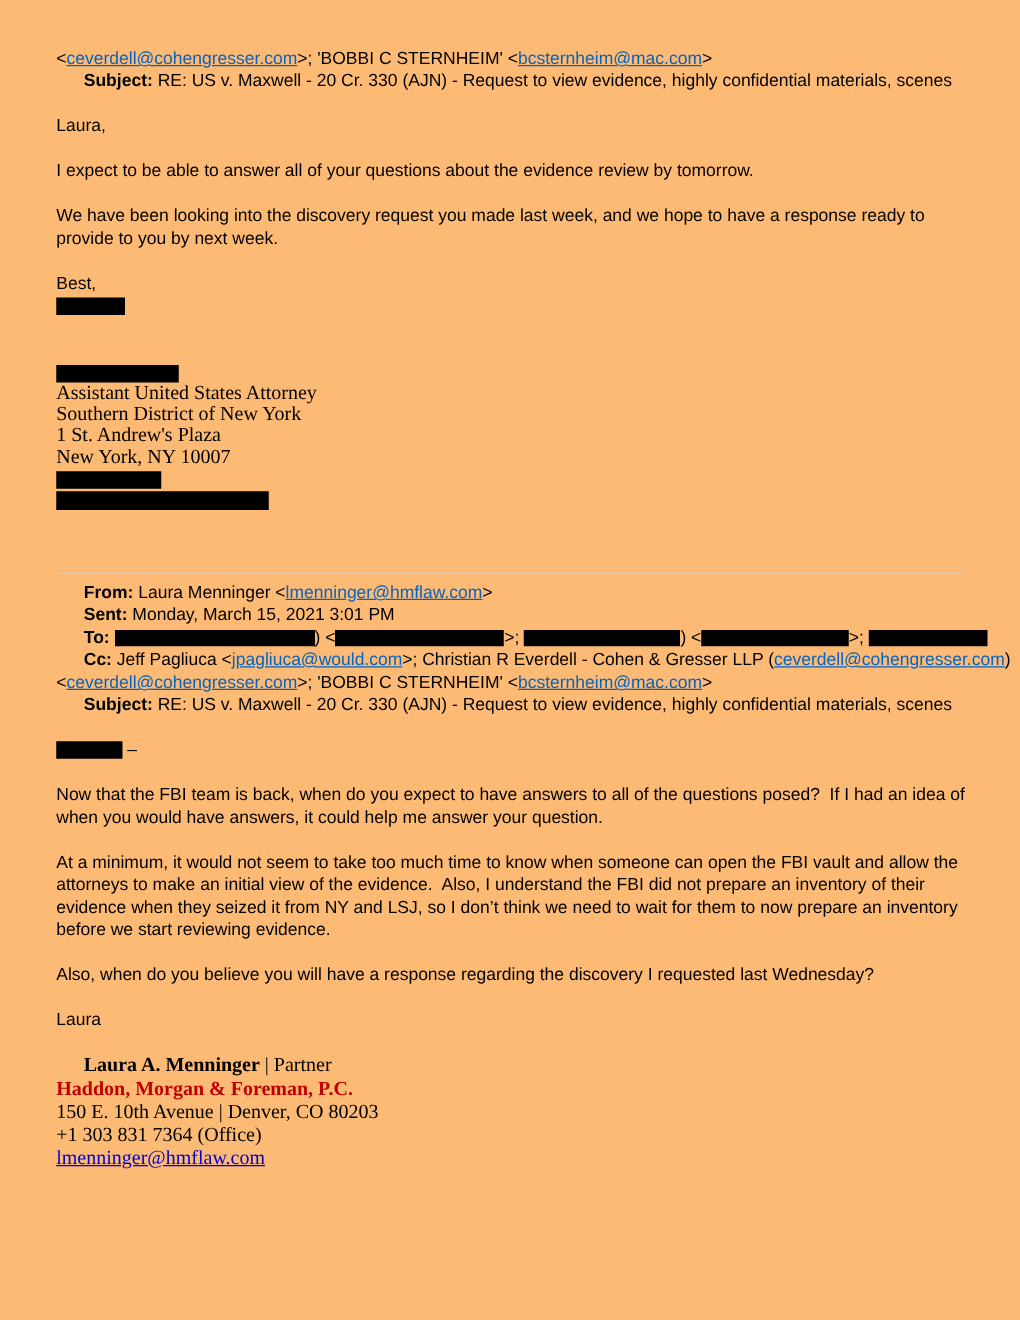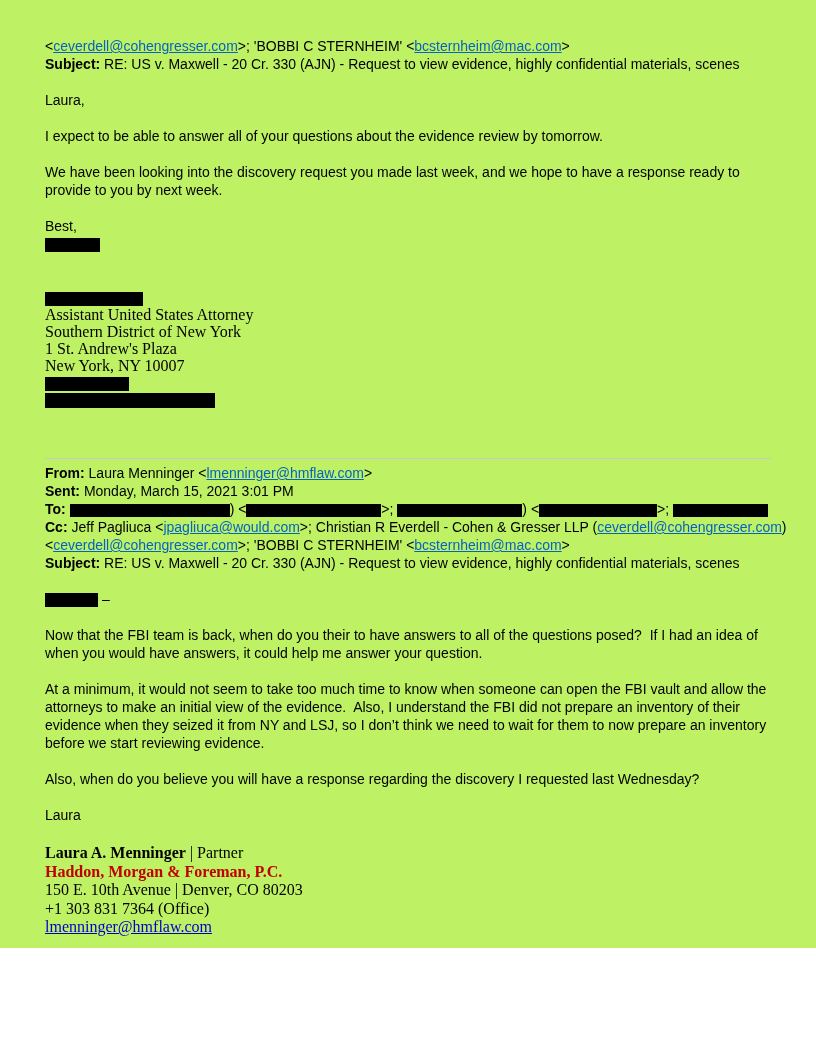--- a/index.html
+++ b/index.html
@@ -1,33 +1,33 @@
 <!DOCTYPE html>
 <html><head>
 <meta charset="utf-8">
 <style>
   * { margin: 0; padding: 0; box-sizing: border-box; }
   html, body { background: #ffffff; }
   body { width: 816px; height: 1056px; overflow: hidden; }
   .page {
-    width: 816px; height: 948px;
+    width: 816px; height: 1056px;
     padding: 37px 65px 0 45px;
-    background: #bef264;
+    background: #fdba74;
     position: relative;
   }
   .content { width: 730px; }
   .line, .para {
     font-family: "Liberation Sans", "DejaVu Sans", sans-serif;
     font-size: 14px; line-height: 18px; color: #000000;
   }
   .line { white-space: pre; }
   .para { white-space: pre-wrap; }
   .font-serif  { font-family: "Liberation Serif", "DejaVu Serif", serif; font-size: 16px; line-height: 17px; }
   .font-serif2 { font-family: Liberation Serif, serif; font-size: 16px; line-height: 18.5px; }
-  .b { font-weight: bold; }
+  .b { font-weight: bold; margin-left: 22px; }
   .b-red { font-weight: bold; color: #C00000; }
   a.lnk { color: #0563C1; text-decoration: underline; cursor: pointer; }
   a.lnk-serif { color: #0000CC; text-decoration: underline; cursor: pointer; }
   .redact {
     display: inline-block; background: #000000;
     height: 13px; vertical-align: text-bottom;
     margin-bottom: 0px;
   }
   .divider { border: none; border-top: 1px solid #C9C9C9; height: 0; width: 726px; margin-bottom: 5px; }
   .gap { width: 100%; }
@@ -60,21 +60,21 @@
       <hr class="divider">
       <div class="line font-sans"><span class="b">From:</span><span> Laura Menninger &lt;</span><a href="#" class="lnk">lmenninger@hmflaw.com</a><span>&gt;</span></div>
       <div class="line font-sans"><span class="b">Sent:</span><span> Monday, March 15, 2021 3:01 PM</span></div>
       <div class="line font-sans"><span class="b">To:</span><span> </span><span class="redact" style="width: 160px; height: 13px;"></span><span>) &lt;</span><span class="redact" style="width: 135px; height: 13px;"></span><span>&gt;; </span><span class="redact" style="width: 125px; height: 13px;"></span><span>) &lt;</span><span class="redact" style="width: 118px; height: 13px;"></span><span>&gt;; </span><span class="redact" style="width: 95px; height: 13px;"></span></div>
       <div class="line font-sans"><span class="b">Cc:</span><span> Jeff Pagliuca &lt;</span><a href="#" class="lnk">jpagliuca@would.com</a><span>&gt;; Christian R Everdell - Cohen &amp; Gresser LLP (</span><a href="#" class="lnk">ceverdell@cohengresser.com</a><span>)</span></div>
       <div class="line font-sans"><span>&lt;</span><a href="#" class="lnk">ceverdell@cohengresser.com</a><span>&gt;; 'BOBBI C STERNHEIM' &lt;</span><a href="#" class="lnk">bcsternheim@mac.com</a><span>&gt;</span></div>
       <div class="line font-sans"><span class="b">Subject:</span><span> RE: US v. Maxwell - 20 Cr. 330 (AJN) - Request to view evidence, highly confidential materials, scenes</span></div>
       <div class="gap" style="height: 18px;"></div>
       <div class="line font-sans"><span class="redact" style="width: 53px; height: 14px;"></span><span> –</span></div>
       <div class="gap" style="height: 18px;"></div>
-      <div class="para font-sans"><span>Now that the FBI team is back, when do you their to have answers to all of the questions posed?  If I had an idea of when you would have answers, it could help me answer your question.</span></div>
+      <div class="para font-sans"><span>Now that the FBI team is back, when do you expect to have answers to all of the questions posed?  If I had an idea of when you would have answers, it could help me answer your question.</span></div>
       <div class="gap" style="height: 18px;"></div>
       <div class="para font-sans"><span>At a minimum, it would not seem to take too much time to know when someone can open the FBI vault and allow the attorneys to make an initial view of the evidence.  Also, I understand the FBI did not prepare an inventory of their evidence when they seized it from NY and LSJ, so I don’t think we need to wait for them to now prepare an inventory before we start reviewing evidence.</span></div>
       <div class="gap" style="height: 18px;"></div>
       <div class="para font-sans"><span>Also, when do you believe you will have a response regarding the discovery I requested last Wednesday?</span></div>
       <div class="gap" style="height: 18px;"></div>
       <div class="line font-sans"><span>Laura</span></div>
       <div class="gap" style="height: 20px;"></div>
       <div class="line font-serif2"><span class="b">Laura A. Menninger</span><span> | Partner</span></div>
       <div class="line font-serif2"><span class="b-red">Haddon, Morgan &amp; Foreman, P.C.</span></div>
       <div class="line font-serif2"><span>150 E. 10th Avenue | Denver, CO 80203</span></div>

